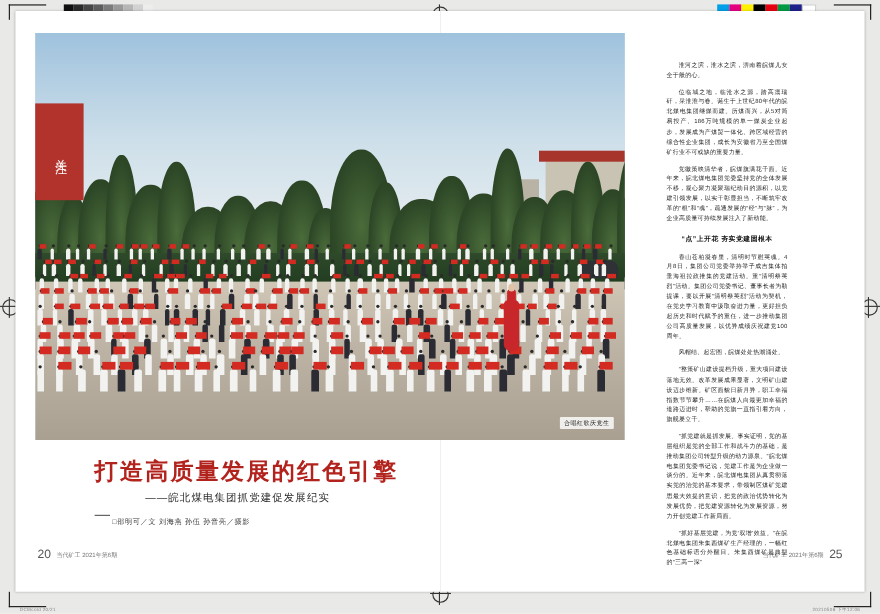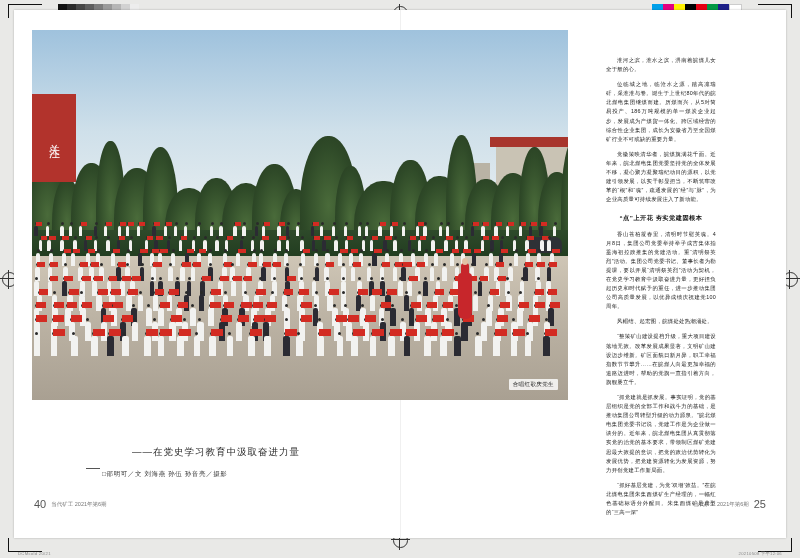--- a/index.html
+++ b/index.html
@@ -924,26 +924,27 @@
         <div class="dress"></div>
         <div class="torso"></div>
         <div class="head"></div>
       </div>
 
       <div class="caption-tag">合唱红歌庆党生</div>
     </div>
 
     <div class="guanzhu">关注</div>
 
-    <div class="subhead">——在党史学习教育中汲取奋进力量</div>
+    <div class="headline">打造高质量发展的红色引擎</div>
+    <div class="subhead">——皖北煤电集团抓党建促发展纪实</div>
     <div class="byline-rule"></div>
     <div class="byline">□邵明可／文  刘海燕  孙伍  孙音亮／摄影</div>
 
     <div class="folio-left">
-      <span class="folio-num">40</span>
+      <span class="folio-num">20</span>
       <span class="folio-text">当代矿工  2021年第6期</span>
     </div>
   </div>
 
   <div class="right-page">
     <div class="folio-right">
       <span class="folio-text">当代矿工  2021年第6期</span>
       <span class="folio-num">25</span>
     </div>
   </div>

